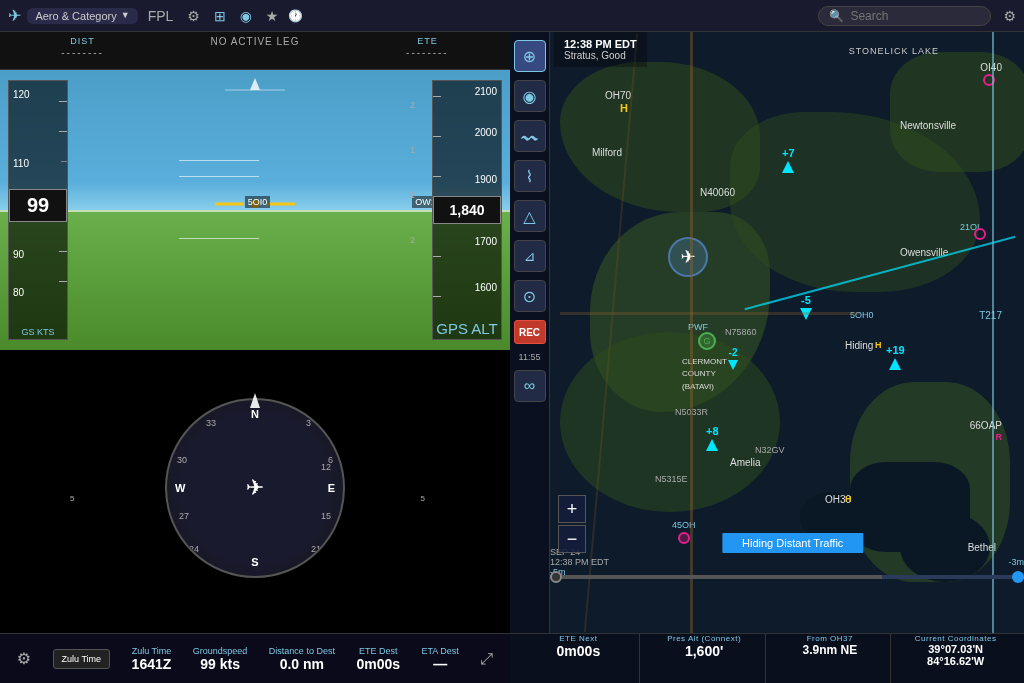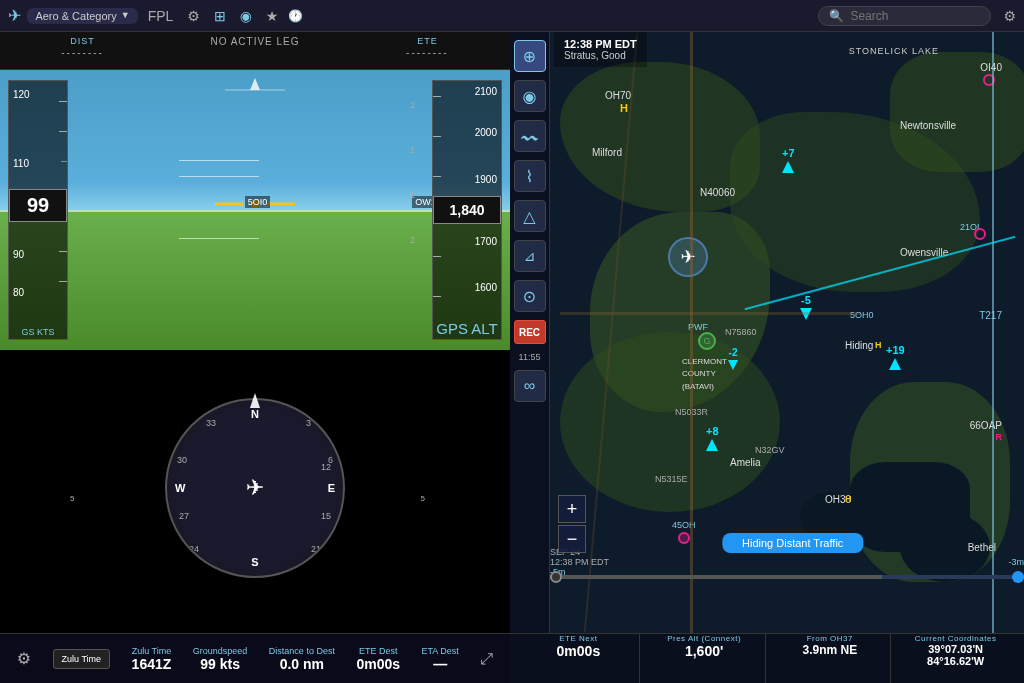--- a/index.html
+++ b/index.html
@@ -520,21 +520,21 @@
     
     .traffic-banner {
       position: absolute;
       bottom: 70px;
       left: 50%;
       transform: translateX(-50%);
       background: #2196F3;
       color: #fff;
       font-size: 11px;
       padding: 4px 20px;
-      border-radius: 8px;
+      border-radius: 1px;
       white-space: nowrap;
       z-index: 20;
     }
 
     
     .map-timeline {
       position: absolute;
       bottom: 50px;
       left: 40px;
       right: 0;

